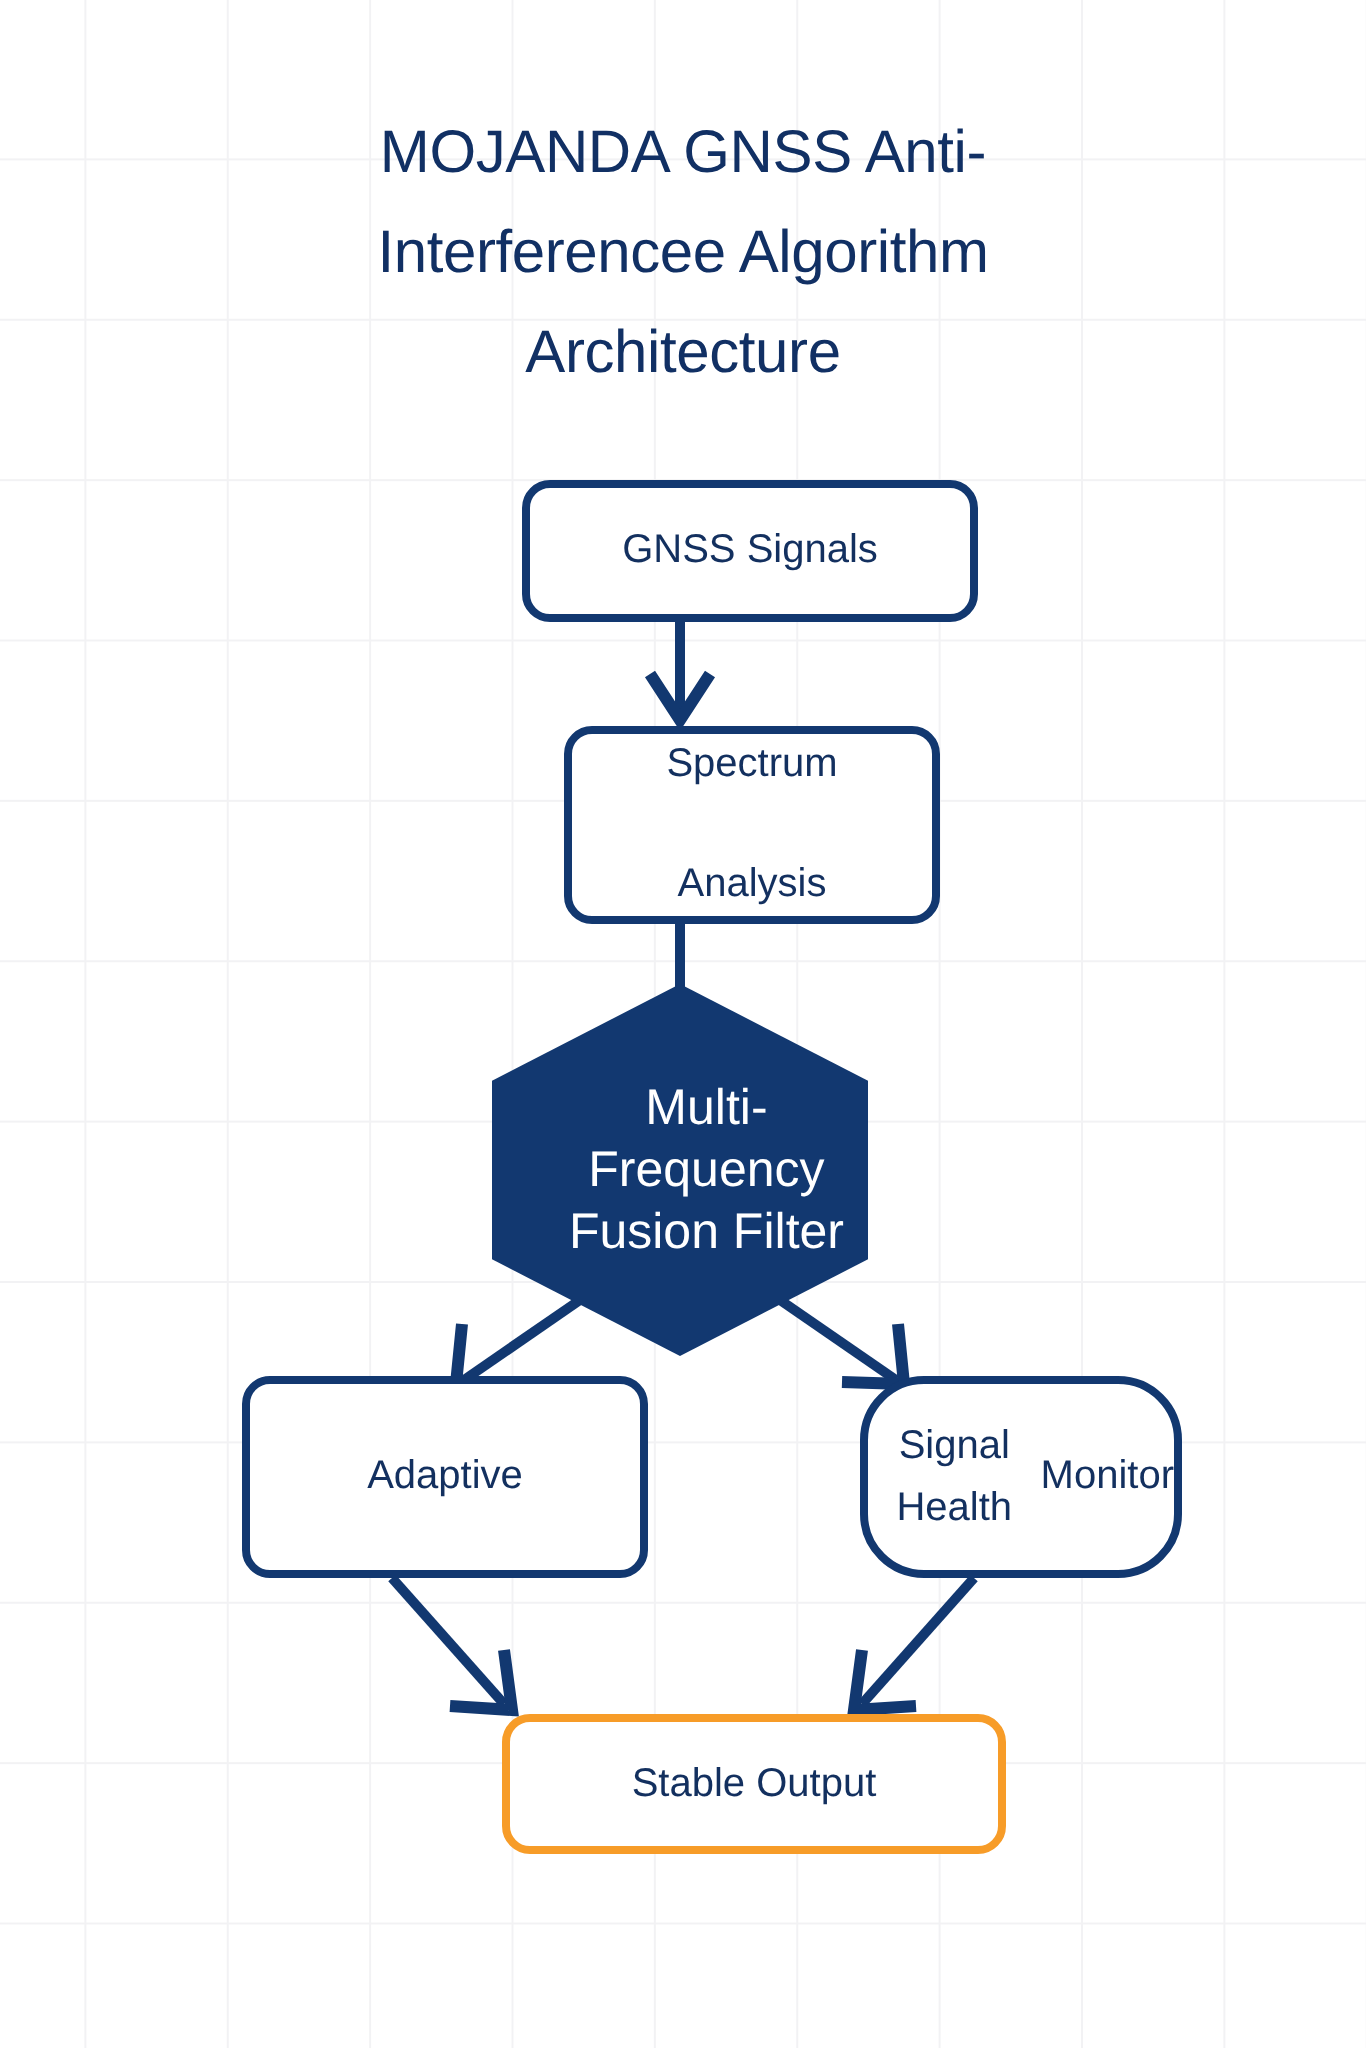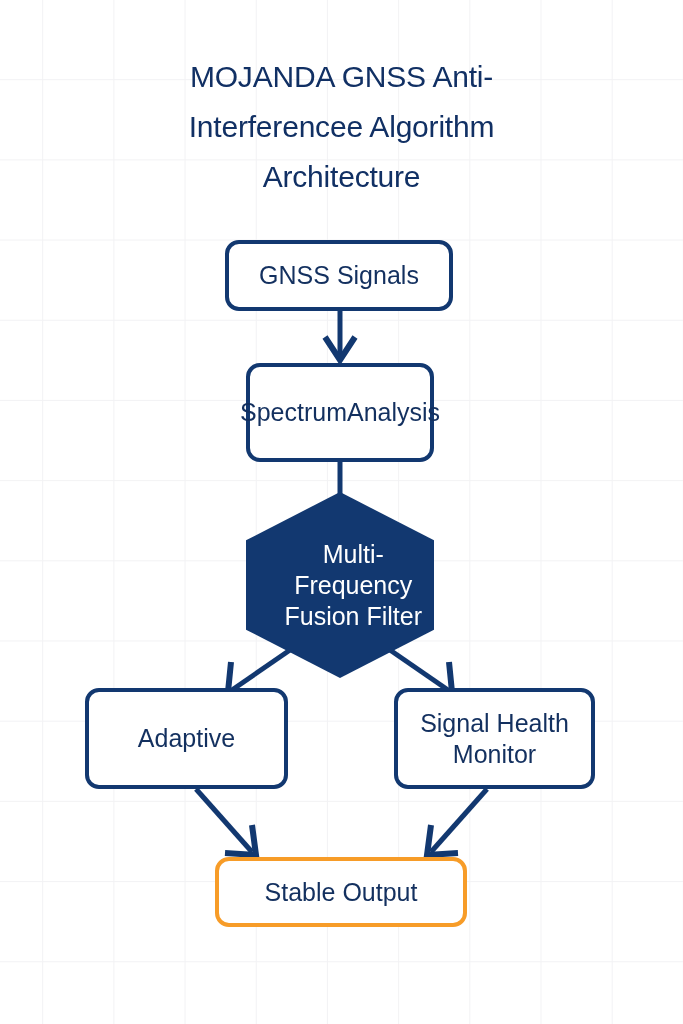--- a/index.html
+++ b/index.html
@@ -57,23 +57,24 @@
     position: absolute;
     box-sizing: border-box;
     display: flex;
     align-items: center;
     justify-content: center;
     text-align: center;
     color: #13305f;
     background: #ffffff;
     border: 4px solid #123870;
     border-radius: 14px;
-    font-size: 25px;
+    font-size: 20px;
     line-height: 31px;
     z-index: 3;
+    margin-left: 36px;
   }
 
   .node.accent {
     border-color: #f79c28;
     border-width: 4px;
   }
 
   
   #node-fusion {
     position: absolute;
@@ -144,41 +145,41 @@
     <g>
       <path d="M487,789 L431,852" stroke="#123870" stroke-width="5" fill="none"></path>
       <path d="M431,825 L427,855 L458,853" stroke="#123870" stroke-width="6" fill="none" stroke-linecap="butt" stroke-linejoin="miter"></path>
     </g>
   </svg>
 
   <div class="node" id="node-gnss" style="left:225px; top:240px; width:228px; height:71px;">
     <span>GNSS Signals</span>
   </div>
 
-  <div class="node" id="node-spectrum" style="left:246px; top:363px; width:188px; height:99px; flex-direction:row;">
+  <div class="node" id="node-spectrum" style="left:246px; top:363px; width:188px; height:99px; flex-direction:column;justify-content:space-between;">
     <span>Spectrum</span>
     <span>Analysis</span>
   </div>
 
   <div id="node-fusion">
     <div class="hex-shape"></div>
     <div class="hex-label">
       <div>
         <div>Multi-</div>
         <div>Frequency</div>
         <div>Fusion Filter</div>
       </div>
     </div>
   </div>
 
   <div class="node" id="node-adaptive" style="left:85px; top:688px; width:203px; height:101px; flex-direction:column;">
     <span>Adaptive</span>
   </div>
 
-  <div class="node" id="node-monitor" style="left:394px; top:688px; width:201px; height:101px; flex-direction:column;">
+  <div class="node" id="node-monitor" style="left:394px; top:688px; width:161px; height:101px; border-radius:32px;">
     <span>Signal Health</span>
     <span>Monitor</span>
   </div>
 
   <div class="node accent" id="node-output" style="left:215px; top:857px; width:252px; height:70px;">
     <span>Stable Output</span>
   </div>
 
 </div>
 

